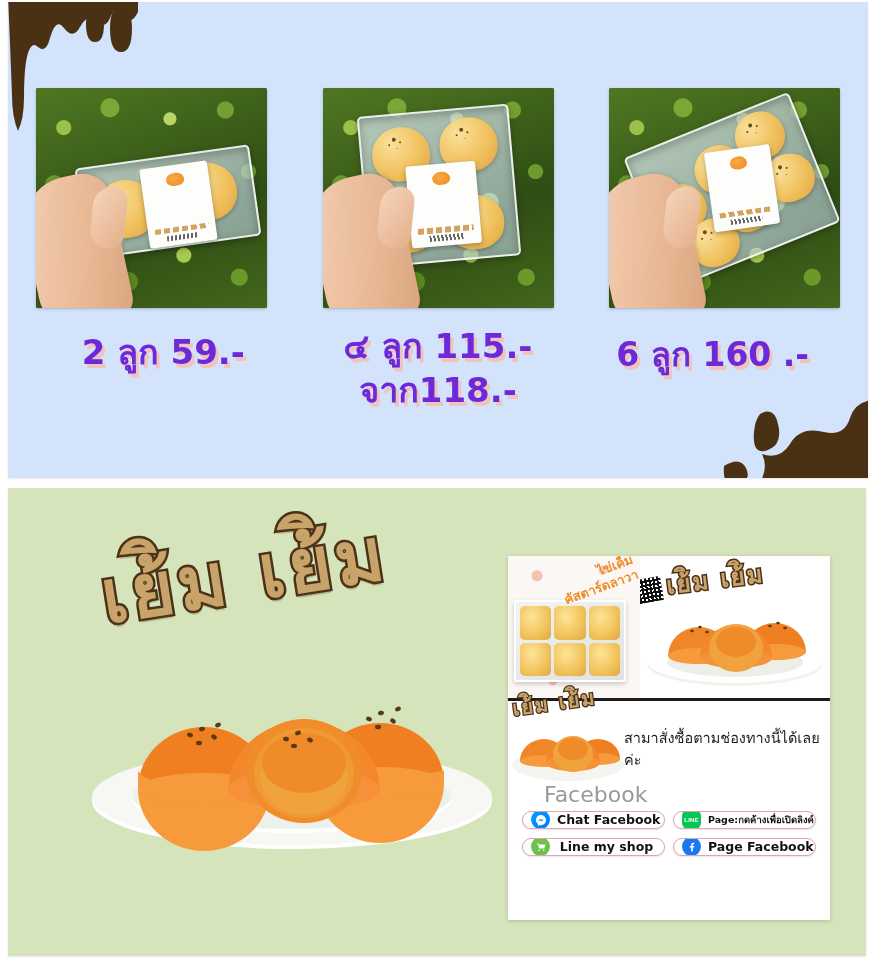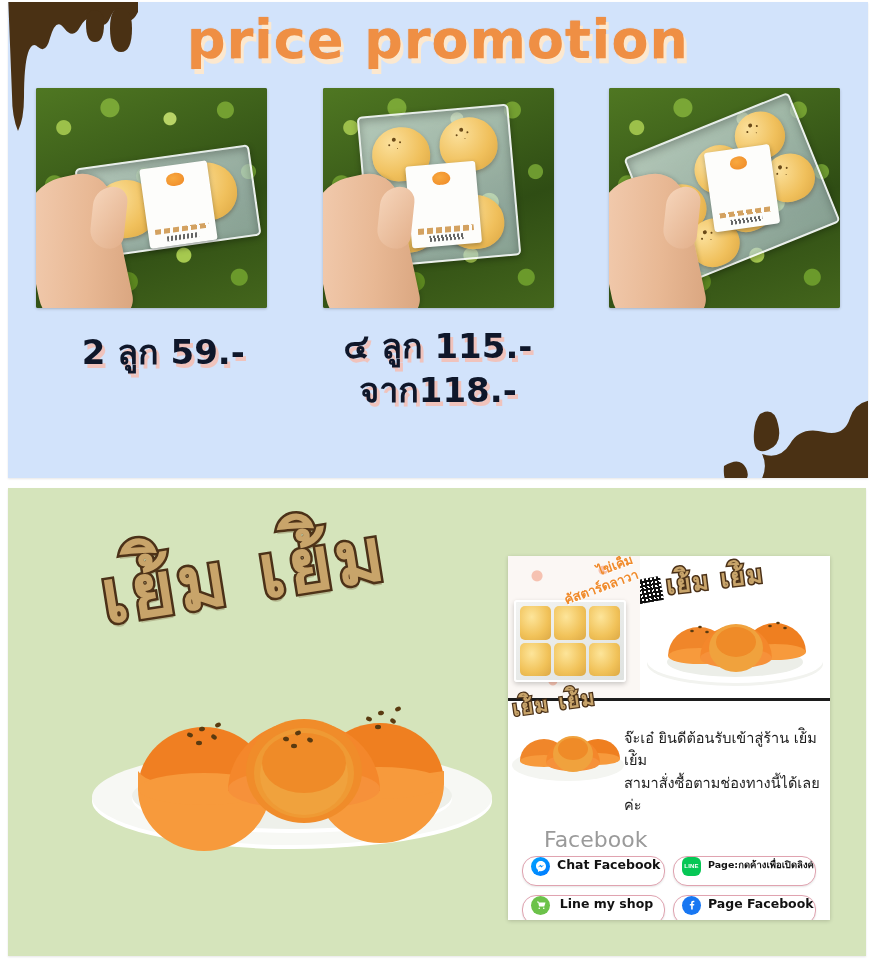--- a/index.html
+++ b/index.html
@@ -141,21 +141,21 @@
     padding: 0 18px;
     z-index: 4;
   }
   .price-cell {
     width: 275px;
     text-align: center;
     font-family: "DejaVu Sans", sans-serif;
     font-weight: 700;
     font-size: 34px;
     line-height: 1.30;
-    color: #0f172a;
+    color: #6d28d9;
     text-shadow: 3px 4px 0 #f0c3bc;
   }
   .price-cell .main { display:block; white-space: nowrap; }
   .price-cell .was  { display:block; white-space: nowrap; text-align: center; }
   .price-cell.c1 { padding-top: 6px; }
   .price-cell.c3 { font-size: 33px; padding-top: 10px; }
 
   
   #brand-panel {
     position:absolute;
@@ -273,22 +273,22 @@
     font-size:22px; color:#9a9a9a; font-weight:400;
     padding: 4px 0 4px 36px;
   }
   #button-grid{
     display:grid;
     grid-template-columns: 1fr 1fr;
     gap: 9px 8px;
     padding: 0 14px 14px 14px;
   }
   .contact-btn{
-    display:flex; gap:7px;
-    height:30px;
+    display:flex; align-items:center; gap:7px;
+    height:18px;
     border:1.6px solid #e0a3b0;
     border-radius:14px;
     background:#ffffff;
     padding: 0 8px;
     box-shadow:0 1px 2px rgba(0,0,0,0.10);
     cursor:pointer;
     overflow:hidden;
   }
   .contact-btn .lbl{
     font-family:"DejaVu Sans", sans-serif;
@@ -314,21 +314,20 @@
     <path fill="#4a3114" d="M86,16 q10,0 10,14 q0,18 -9,18 q-9,0 -9,-18 q0,-14 8,-14 Z"></path>
     <path fill="#4a3114" d="M112,14 q12,0 12,20 q0,24 -11,24 q-11,0 -11,-24 q0,-20 10,-20 Z"></path>
   </svg>
 
   <svg class="drip-br" viewBox="0 0 170 140">
     <path fill="#4a3114" d="M170,140 H54 q14,-18 6,-34 q18,6 28,-10 q10,-18 34,-12 q20,5 26,-14 q5,-16 22,-18 Z"></path>
     <path fill="#4a3114" d="M22,118 q16,-10 22,2 q6,12 -8,16 q-16,5 -14,-18 Z"></path>
     <path fill="#4a3114" d="M58,66 q14,-8 18,10 q5,20 -10,26 q-16,6 -14,-18 q1,-12 6,-18 Z"></path>
   </svg>
 
-  <h1 id="promo-title">price promotion</h1>
 
   <div id="photo-row">
 
     <figure class="photo">
       <div class="foliage"></div>
       <div class="tray" style="left:44px;top:68px;width:176px;height:92px;transform:rotate(-8deg);">
         <span class="bun" style="left:12px;top:16px;width:62px;height:58px;"></span>
         <span class="bun" style="right:16px;top:10px;width:62px;height:58px;"></span>
         <span class="label-card" style="left:62px;top:8px;width:68px;height:80px;">
           <i class="lc-logo"></i>
@@ -381,20 +380,21 @@
   <div id="price-row">
     <div class="price-cell c1">
       <span class="main">2 ลูก 59.-</span>
       <span class="was"></span>
     </div>
     <div class="price-cell c2">
       <span class="main">๔ ลูก 115.-</span>
       <span class="was">จาก118.-</span>
     </div>
     <div class="price-cell c3">
+      <span class="main">6 ลูก 160 .-</span>
     </div>
   </div>
 
 </section>
 
 <section id="brand-panel">
 
   <div id="brand-wordmark">เย้ิม เย้ิม</div>
 
   <svg id="plate-illustration" viewBox="0 0 412 200">
@@ -492,21 +492,20 @@
         <ellipse cx="34" cy="52" rx="24" ry="6" fill="#f79a3c"></ellipse>
         <path d="M66,50 a22,20 0 0 1 44,0 Z" fill="#ef7f20"></path>
         <ellipse cx="88" cy="50" rx="22" ry="6" fill="#f79a3c"></ellipse>
         <path d="M36,54 a27,25 0 0 1 54,0 Z" fill="#f4872b"></path>
         <ellipse cx="63" cy="54" rx="27" ry="8" fill="#f6913a"></ellipse>
         <ellipse cx="63" cy="45" rx="20" ry="18" fill="#f0a23d"></ellipse>
         <ellipse cx="63" cy="40" rx="15" ry="11" fill="#ef8b28"></ellipse>
       </svg>
 
       <div id="welcome-text">
-        <div>จ๊ะเอ๋ ยินดีต้อนรับเข้าสู่ร้าน เย้ิม เย้ิม</div>
         <div>สามาสั่งซื้อตามช่องทางนี้ได้เลยค่ะ</div>
       </div>
 
       <div id="contact-heading">Facebook</div>
 
       <div id="button-grid">
 
         <button class="contact-btn">
           <span class="ic messenger">
             <svg width="12" height="12" viewBox="0 0 24 24">

